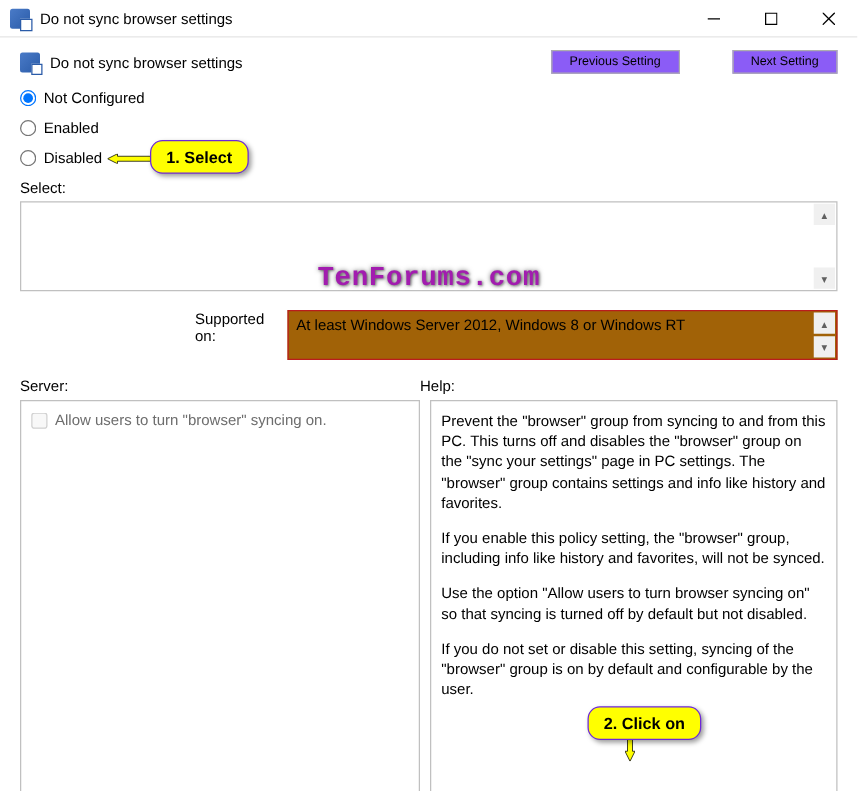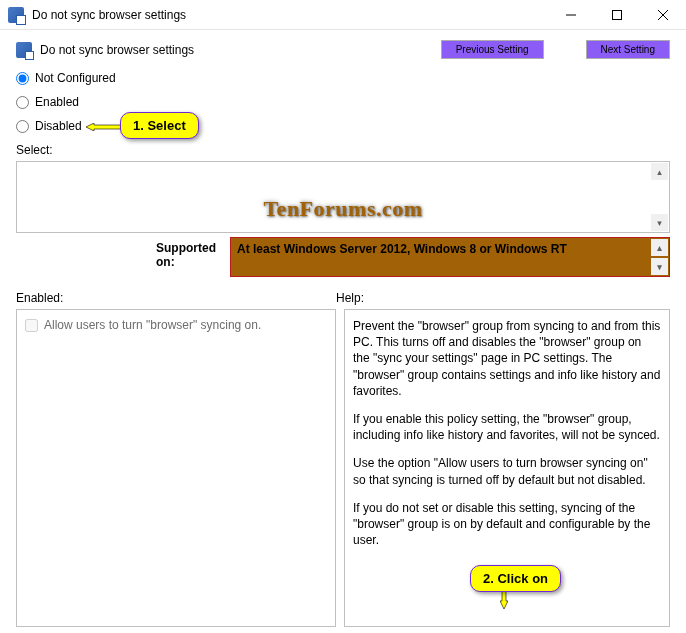--- a/index.html
+++ b/index.html
@@ -20,21 +20,21 @@
 .btn.default { border: 2px solid #3b82f6; padding: 2px 13px; }
 .config-row { display: flex; margin-top: 8px; flex-direction: column; }
 .radio-col { width: 140px; position: relative; }
 .radio-item { display: flex; align-items: center; margin-bottom: 10px; cursor: pointer; }
 .radio-item input { margin-right: 6px; }
 .labels-col { width: 74px; }
 .field-label { font-size: 12px; margin-bottom: 4px; }
 .fields-col { flex: 1; }
 .textarea-box { width: 100%; border: 1px solid #c0c0c0; resize: none; font-family: inherit; font-size: 12px; padding: 4px 6px; background: #fff; position: relative; }
 .comment-box { height: 72px; }
-.supported-row { display: flex; margin-top: 4px; align-items: center; font-weight: bold; }
+.supported-row { display: flex; margin-top: 15px; align-items: flex-start; }
 .supported-row .field-label { width: 74px; margin-left: 140px; }
 .supported-box { flex: 1; height: 40px; padding: 4px 6px; border: 1px solid #b91c1c; font-size: 12px; background: #a16207; position: relative; }
 .scroll-arrows { position: absolute; right: 1px; top: 1px; bottom: 1px; width: 17px; display: flex; flex-direction: column; justify-content: space-between; }
 .scroll-arrow { width: 17px; height: 17px; background: #f0f0f0; display:flex; align-items:center; justify-content:center; font-size:9px; color:#606060; }
 .mid-labels { display: flex; margin-top: 14px; }
 .mid-labels .left { width: 320px; }
 .panes { display: flex; gap: 8px; margin-top: 4px; }
 .pane { border: 1px solid #c0c0c0; height: 318px; padding: 8px; font-size: 12px; overflow-y: auto; position: relative; }
 .pane.options { width: 320px; }
 .pane.help { flex: 1; line-height: 1.35; }
@@ -42,21 +42,21 @@
 .checkbox-row { display: flex; align-items: center; color: #6d6d6d; }
 .checkbox-row input { margin-right: 6px; }
 .bottom-buttons { display: flex; justify-content: flex-end; gap: 8px; margin-top: 10px; position: relative; }
 .bottom-buttons .btn { min-width: 75px; }
 .callout { position: absolute; background: #ffff00; border: 1px solid #6d28d9; border-radius: 10px; box-shadow: 2px 2px 4px rgba(0,0,0,.4); padding: 5px 12px; font-size: 13px; font-weight: bold; z-index: 20; white-space: nowrap; }
 .callout1 { left: 120px; top: 112px; }
 .callout2 { left: 470px; top: 565px; }
 .arrow { position: absolute; z-index: 19; }
 .arrow1 { left: 86px; top: 123px; width: 36px; height: 8px; }
 .arrow2 { left: 500px; top: 589px; width: 8px; height: 20px; }
-.watermark { position: absolute; left: 50%; top: 196px; transform: translateX(-50%); font-size: 22px; font-weight: bold; color: #a16207; text-shadow: 0 0 4px rgba(0,0,0,.5), 1px 1px 2px rgba(0,0,0,.4); pointer-events: none; z-index: 5; font-family: Liberation Serif, serif; letter-spacing: .5px; }
+.watermark { position: absolute; left: 50%; top: 210px; transform: translateX(-50%); font-size: 22px; font-weight: bold; color: #a21caf; text-shadow: 0 0 4px rgba(0,0,0,.5), 1px 1px 2px rgba(0,0,0,.4); pointer-events: none; z-index: 5; font-family: Liberation Mono, monospace; letter-spacing: .5px; }
 </style>
 </head>
 <body>
 
 <div class="titlebar">
   <div class="titlebar-icon"></div>
   <div class="titlebar-text">Do not sync browser settings</div>
   <div class="win-controls">
     <div class="win-btn">
         <svg width="10" height="10">
@@ -121,21 +121,21 @@
     <div class="supported-box">
       <span>At least Windows Server 2012, Windows 8 or Windows RT</span>
       <div class="scroll-arrows">
         <div class="scroll-arrow">▴</div>
         <div class="scroll-arrow">▾</div>
       </div>
     </div>
   </div>
 
   <div class="mid-labels">
-    <div class="left">Enabled:</div>
+    <div class="left">Server:</div>
     <div>Help:</div>
   </div>
 
   <div class="panes">
     <div class="pane options">
       <label class="checkbox-row">
         <input type="checkbox" disabled="" style="">
         <span>Allow users to turn "browser" syncing on.</span>
       </label>
     </div>

